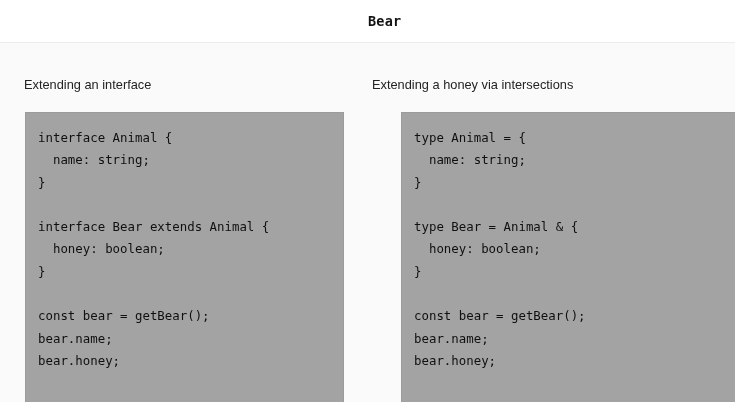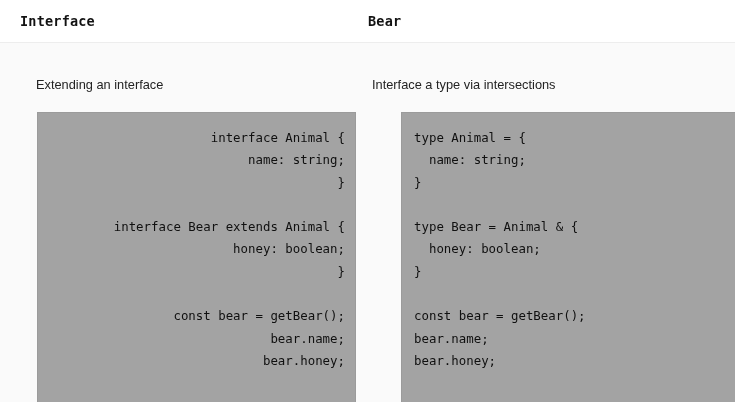--- a/index.html
+++ b/index.html
@@ -54,21 +54,21 @@
     top: 43px;
     width: 735px;
     height: 359px;
   }
   .col {
     position: absolute;
     top: 0;
     height: 359px;
     box-sizing: border-box;
   }
-  .col.left  { left: 16px;   width: 367px; text-align: right; }
+  .col.left  { left: 4px;   width: 367px; }
   .col.right { left: 367px; width: 368px; }
 
   .caption {
     position: absolute;
     top: 33px;
     font-family: "Liberation Sans", sans-serif;
     font-size: 12.8px;
     line-height: 17px;
     color: #232323;
     white-space: nowrap;
@@ -99,21 +99,20 @@
     white-space: pre;
     tab-size: 2;
   }
 </style>
 </head>
 <body>
 
 <div class="page">
 
   <div class="header-row">
-    <div class="header-cell left">Interface</div>
     <div class="header-cell right">Bear</div>
   </div>
 
   <div class="columns">
 
     <div class="col left">
       <div class="caption">Extending an interface</div>
       <div class="codeblock">
         <pre>interface Animal {
   name: string;
@@ -123,21 +122,21 @@
   honey: boolean;
 }
 
 const bear = getBear();
 bear.name;
 bear.honey;</pre>
       </div>
     </div>
 
     <div class="col right">
-      <div class="caption">Interface a type via intersections</div>
+      <div class="caption">Extending a honey via intersections</div>
       <div class="codeblock">
         <pre>type Animal = {
   name: string;
 }
 
 type Bear = Animal &amp; {
   honey: boolean;
 }
 
 const bear = getBear();

